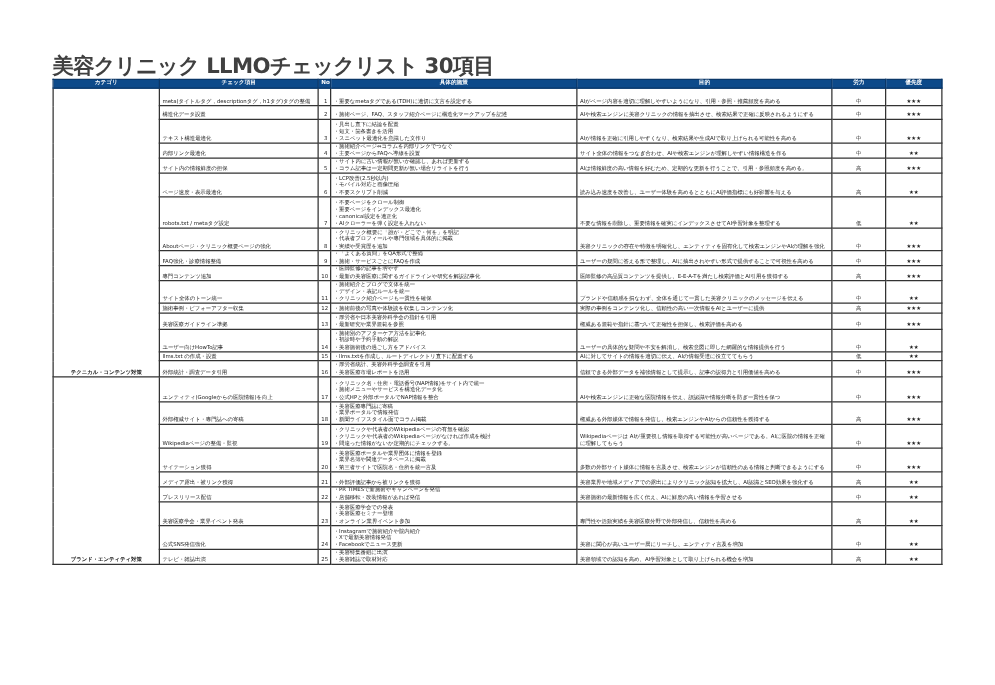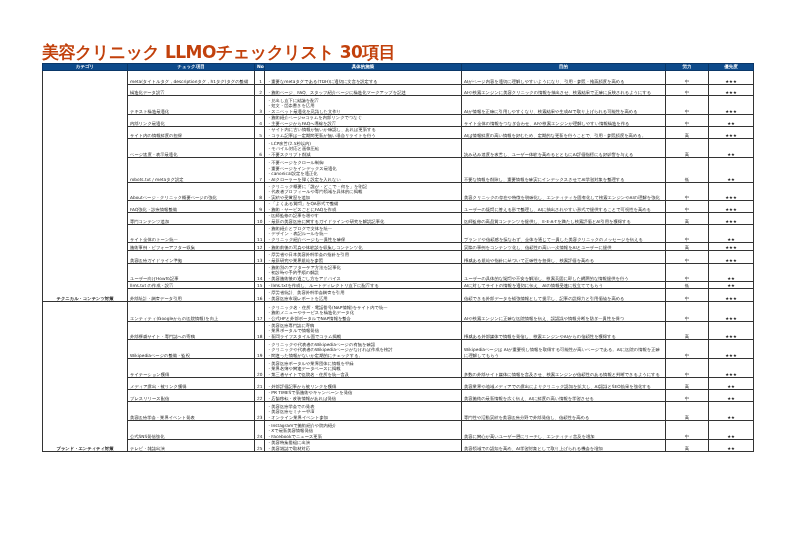--- a/index.html
+++ b/index.html
@@ -1,17 +1,17 @@
 <!DOCTYPE html>
 <html><head>
 <meta charset="utf-8">
 <style>
   html, body { margin:0; padding:0; background:#ffffff; }
   body { width:796px; height:548px; position:relative; overflow:hidden; font-family:"DejaVu Sans", sans-serif; color:#222; }
-  .title { position:absolute; left:42px; top:41px; font-size:17px; font-weight:bold; letter-spacing:-0.5px; color:#c2410c; white-space:nowrap; }
+  .title { position:absolute; left:42px; top:41px; font-size:17px; font-weight:bold; letter-spacing:-0.5px; color:#404040; white-space:nowrap; }
   table.sheet { position:absolute; left:42px; top:63px; border-collapse:collapse; table-layout:fixed; width:711px; }
   table.sheet th { background:#0d4a8a; color:#fff; font-size:4.5px; font-weight:bold; height:6px; padding:0 2px; border:1px solid #0a3768; text-align:center; line-height:6px; }
   table.sheet td { font-size:4.3px; line-height:5.5px; border:1px solid #333; padding:0 2px; vertical-align:bottom; color:#222; overflow:hidden; }
   td.cat { vertical-align:middle; text-align:center; font-weight:bold; font-size:5px; color:#000; }
   td.no { text-align:right; padding-right:2px; }
   td.c { text-align:center; }
   .act div { white-space:nowrap; }
   col.c1 { width:85px; } col.c2 { width:127px; } col.c3 { width:10px; }
   col.c4 { width:197px; } col.c5 { width:204px; } col.c6 { width:43px; } col.c7 { width:45px; }
 </style>

